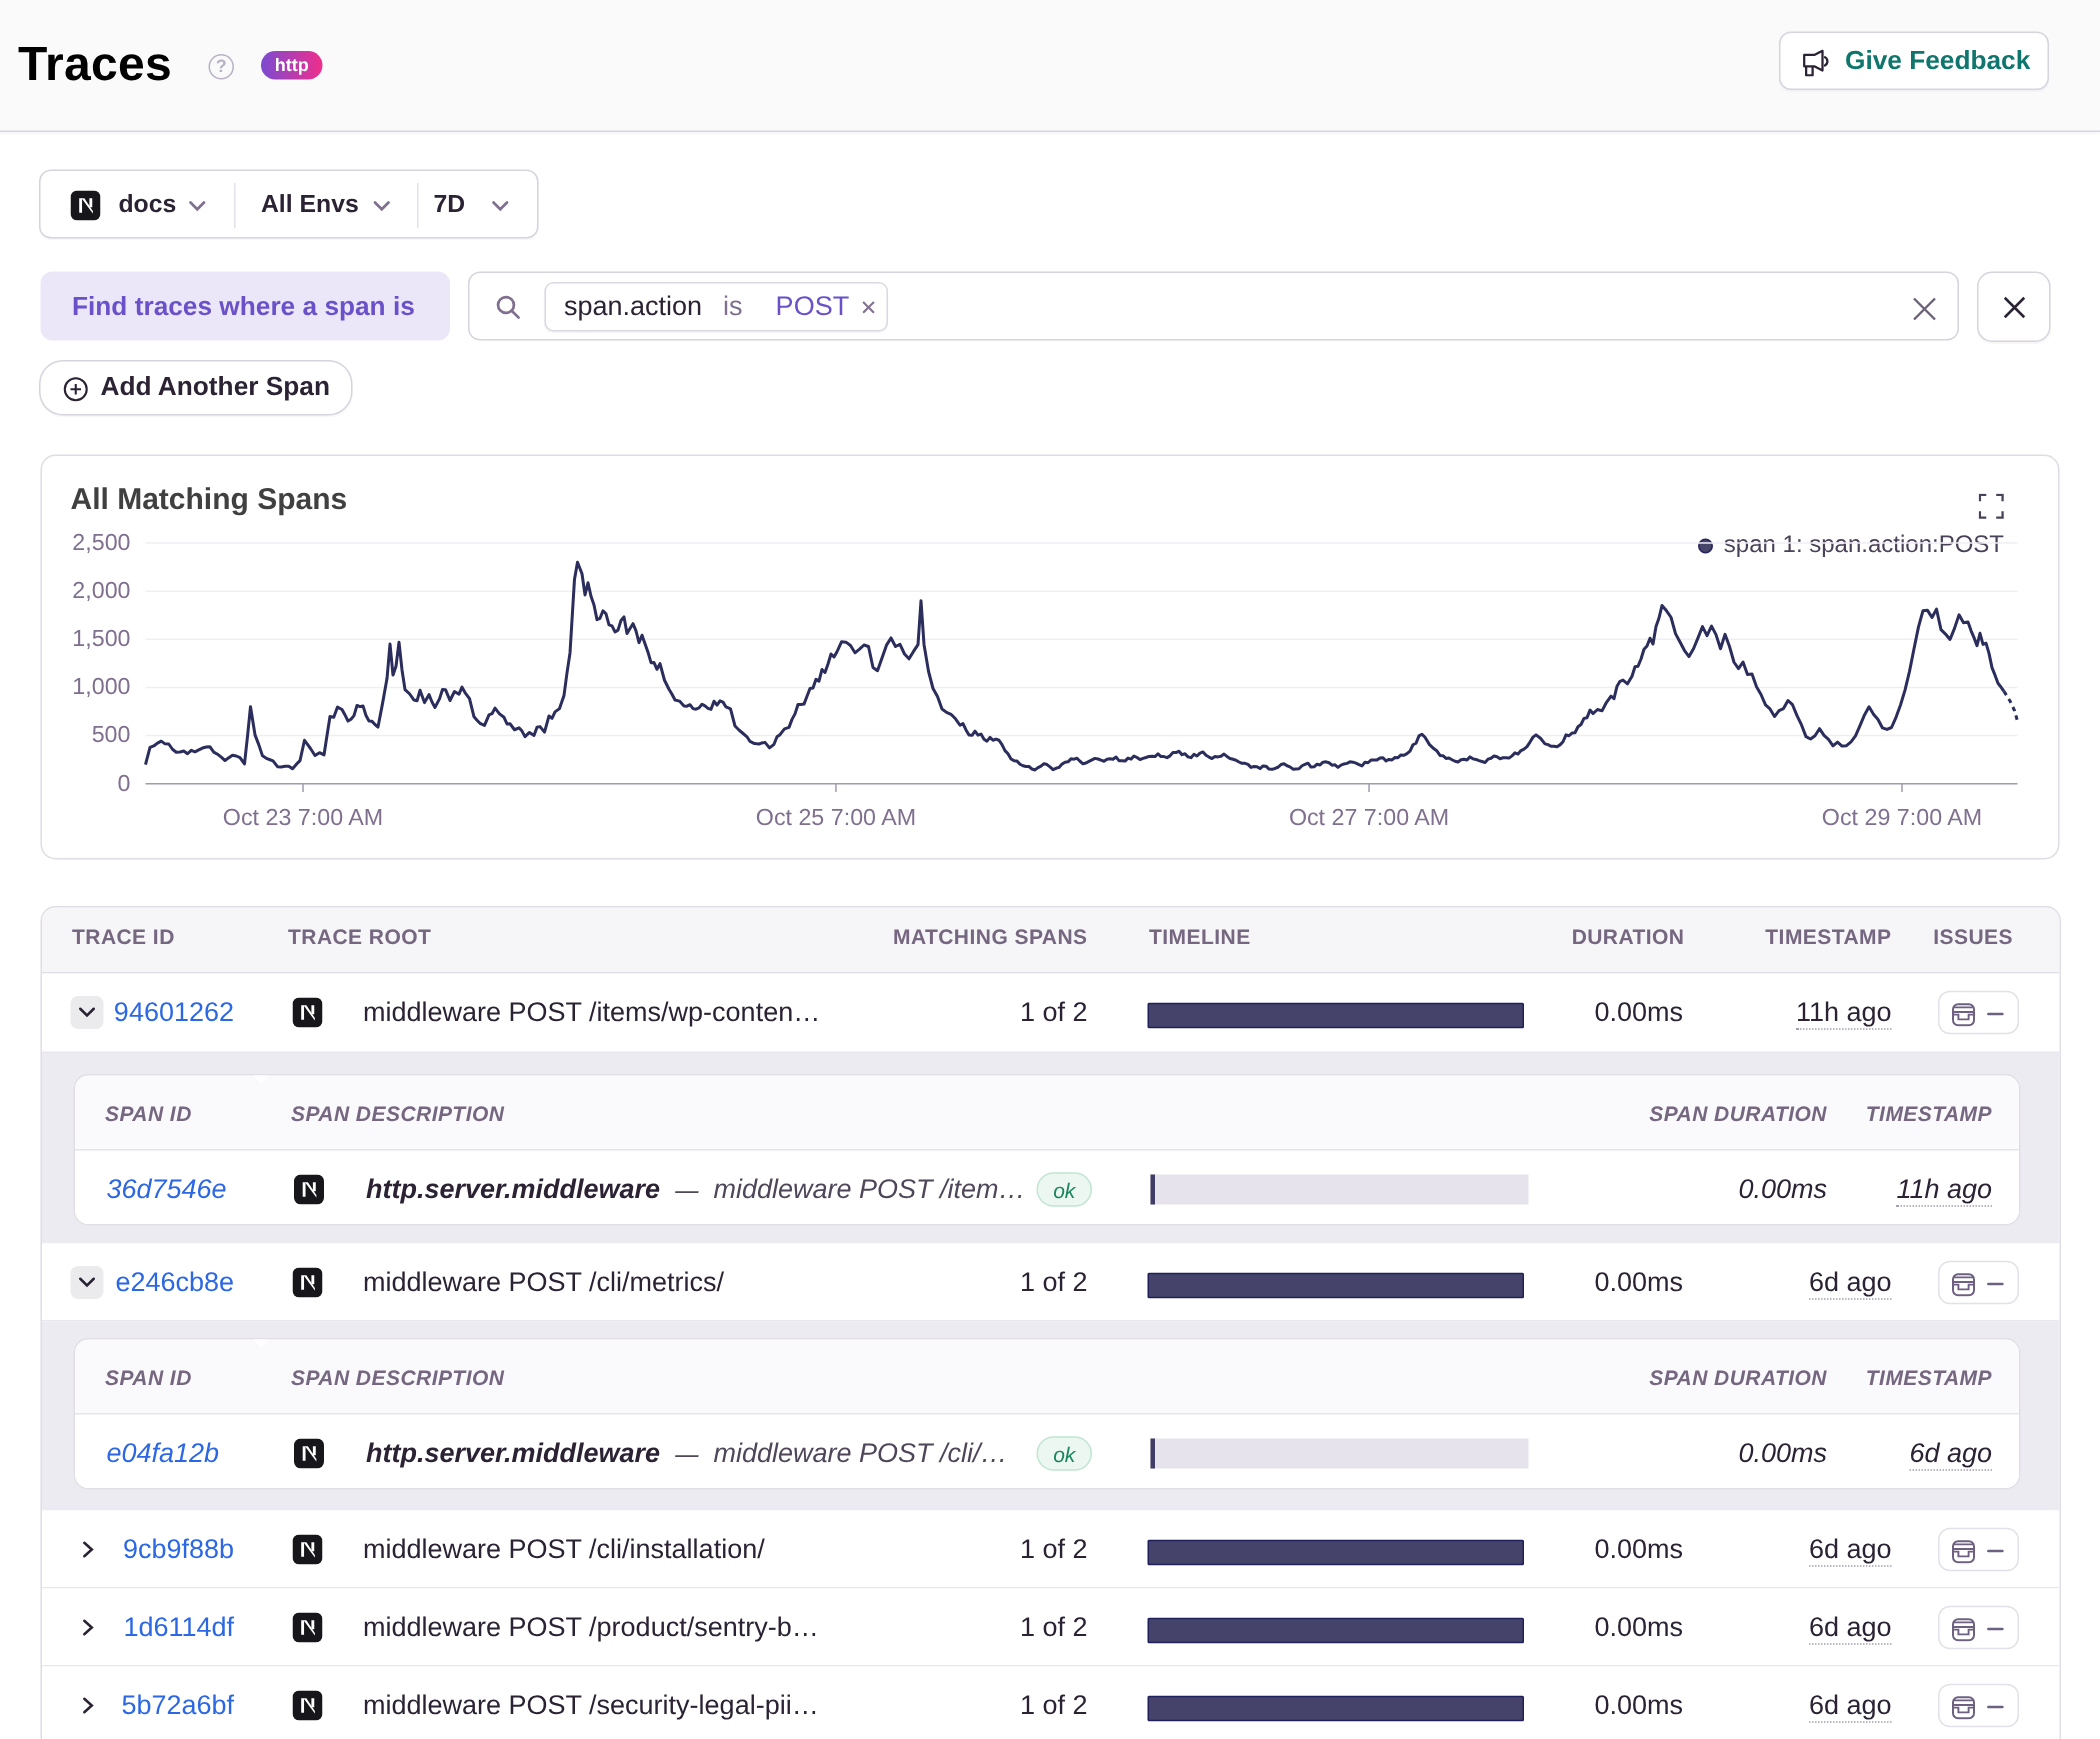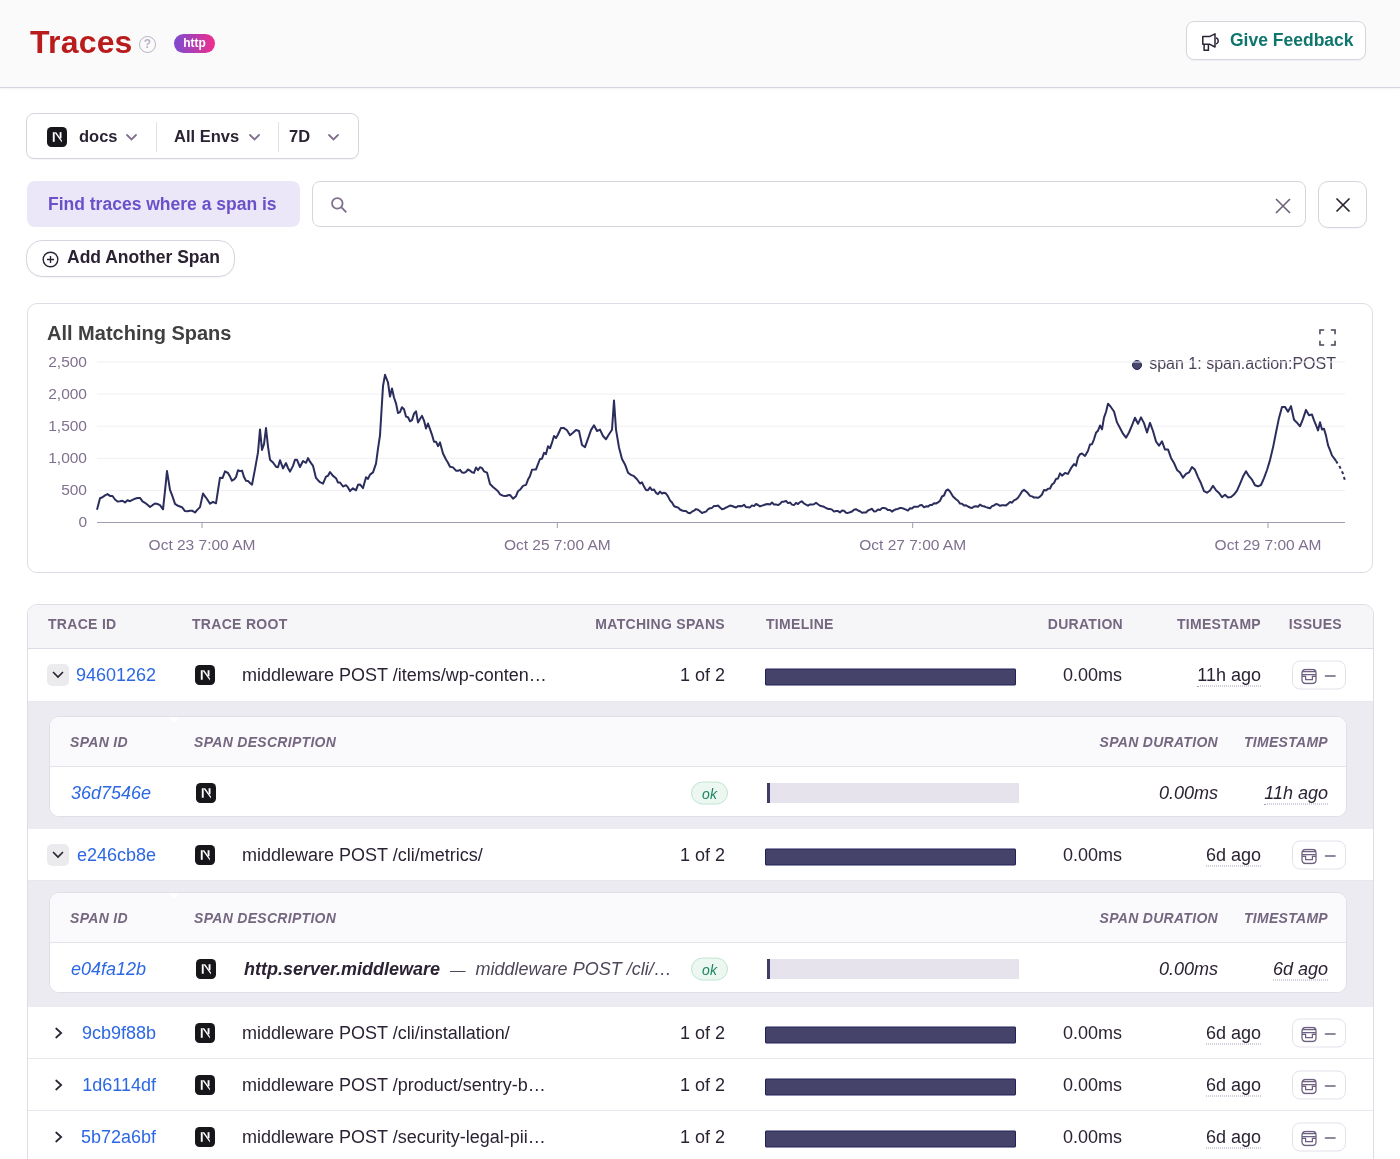--- a/index.html
+++ b/index.html
@@ -1,21 +1,21 @@
 <!DOCTYPE html>
 <html><head>
 <meta charset="utf-8">
 <style>
 * { margin:0; padding:0; box-sizing:border-box; }
 html,body { width:1400px; height:1159px; overflow:hidden; background:#fff;
   font-family:"Liberation Sans", sans-serif; color:#2b2233; }
 
 #topbar { position:absolute; left:0; top:0; width:1400px; height:88px;
   background:#fafafb; border-bottom:1px solid #d9d5de; box-shadow:0 1px 2px rgba(80,70,100,0.07); }
-#title { position:absolute; left:30px; top:24px; font-size:32px; font-weight:700; color:#b91c1c; letter-spacing:0.2px;}
+#title { position:absolute; left:12px; top:24px; font-size:32px; font-weight:700; color:#000000; letter-spacing:0.2px;}
 #qmark { position:absolute; left:139px; top:36px; width:17px; height:17px; border-radius:50%;
   border:1.5px solid #b9b1c4; color:#b9b1c4; font-size:12px; font-weight:700; text-align:center; line-height:15px; }
 #beta { position:absolute; left:174px; top:34px; width:41px; height:19px; border-radius:10px;
   background:linear-gradient(90deg,#7c4bd1,#ef2e8c); color:#fff; font-size:12px; font-weight:700;
   text-align:center; line-height:19px; }
 #feedback { position:absolute; left:1186px; top:21px; width:180px; height:39px; background:#fff;
   border:1px solid #d8d4de; border-radius:8px; box-shadow:0 1px 1px rgba(40,30,60,0.04); }
 #feedback span { position:absolute; left:43px; top:8px; font-size:17.5px; font-weight:700; color:#0f766e; }
 #feedback svg { position:absolute; left:15px; top:11px; }
 
@@ -115,20 +115,21 @@
       <path d="M2 2 L6.5 6.5 L11 2"></path>
     </svg>
 </div>
 
 <div id="findlabel">Find traces where a span is</div>
 <div id="searchbox">
   <svg style="position:absolute;left:17px;top:14px;" width="18" height="18" viewBox="0 0 16 16" fill="none" stroke="#80708f" stroke-width="1.6">
       <circle cx="6.5" cy="6.5" r="4.7"></circle>
       <path d="M10.2 10.2 L14 14" stroke-linecap="round"></path>
     </svg>
+  <div id="token"><span style="color:#2b2233;">span.action</span><span style="color:#80708f;margin-left:14px;">is</span><span style="color:#6a51c9;margin-left:22px;">POST</span><span style="color:#80708f;font-size:14px;margin-left:7px;">✕</span></div>
   <svg id="clearx" viewBox="0 0 32 32" fill="none" stroke="#6c6178" stroke-width="1.6">
       <path d="M9 9 L23 23 M23 9 L9 23"></path>
     </svg>
 </div>
 <div id="xbtn">
   <svg style="position:absolute;left:15px;top:14px;" width="18" height="18" viewBox="0 0 18 18" fill="none" stroke="#2b2233" stroke-width="1.7">
       <path d="M2.5 2.5 L15.5 15.5 M15.5 2.5 L2.5 15.5"></path>
     </svg>
 </div>
 <div id="addspan">
@@ -219,20 +220,21 @@
       <div class="hlabel" style="left:1178px;width:100px;text-align:right;">TIMESTAMP</div>
     </div>
     <div class="subrow" style="height:50px;">
       <div class="cell tid" style="left:21px;">36d7546e</div>
       <span class="nlogo" style="position:absolute;left:146px;top:50%;transform:translateY(-50%);height:20px;"><svg width="20" height="20" viewBox="0 0 20 20">
             <rect width="20" height="20" rx="4.5" fill="#17161a"></rect>
             <path fill="#fff" d="M5.8 5.2 h1.9 v9.6 h-1.9 z"></path>
             <path fill="#fff" d="M7.35 5.2 h1.9 l5.65 8.4 v1.8 z"></path>
             <path fill="#fff" d="M12.6 5.2 h1.9 v6 h-1.9 z"></path>
           </svg></span>
+      <div class="cell" style="left:194px;"><b>http.server.middleware</b><span class="dimtext">&nbsp; <span style="font-size:15.5px;">—</span> &nbsp;middleware POST /item…</span></div>
       <div class="okpill">ok</div>
       <div class="lightbar">
           <i></i>
         </div>
       <div class="cell" style="left:1068px;width:100px;text-align:right;">0.00ms</div>
       <div class="cell" style="left:1178px;width:100px;text-align:right;"><span class="ts">11h ago</span></div>
     </div>
   </div>
   <div class="trow mainrow" style="top:224px;height:52px;">
     <div class="chevbtn">

